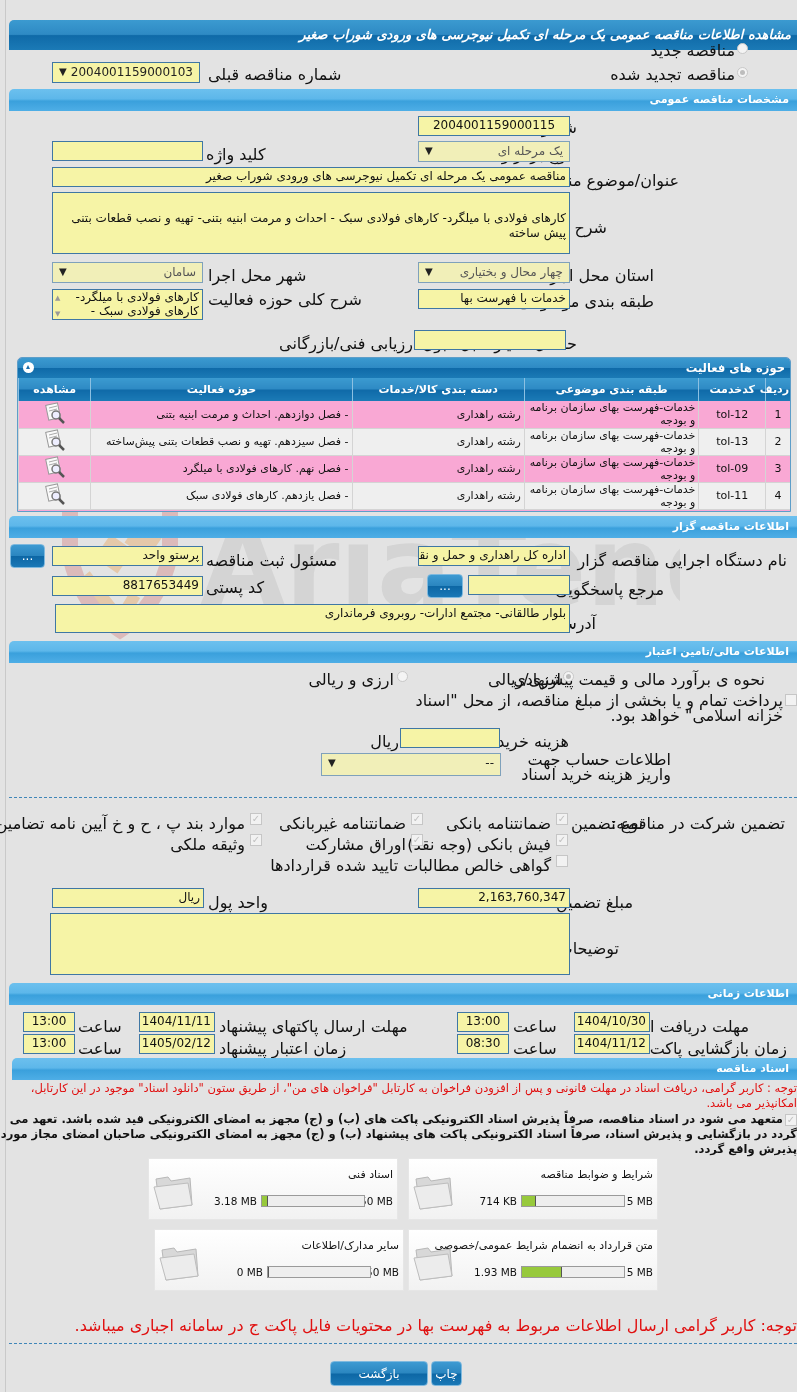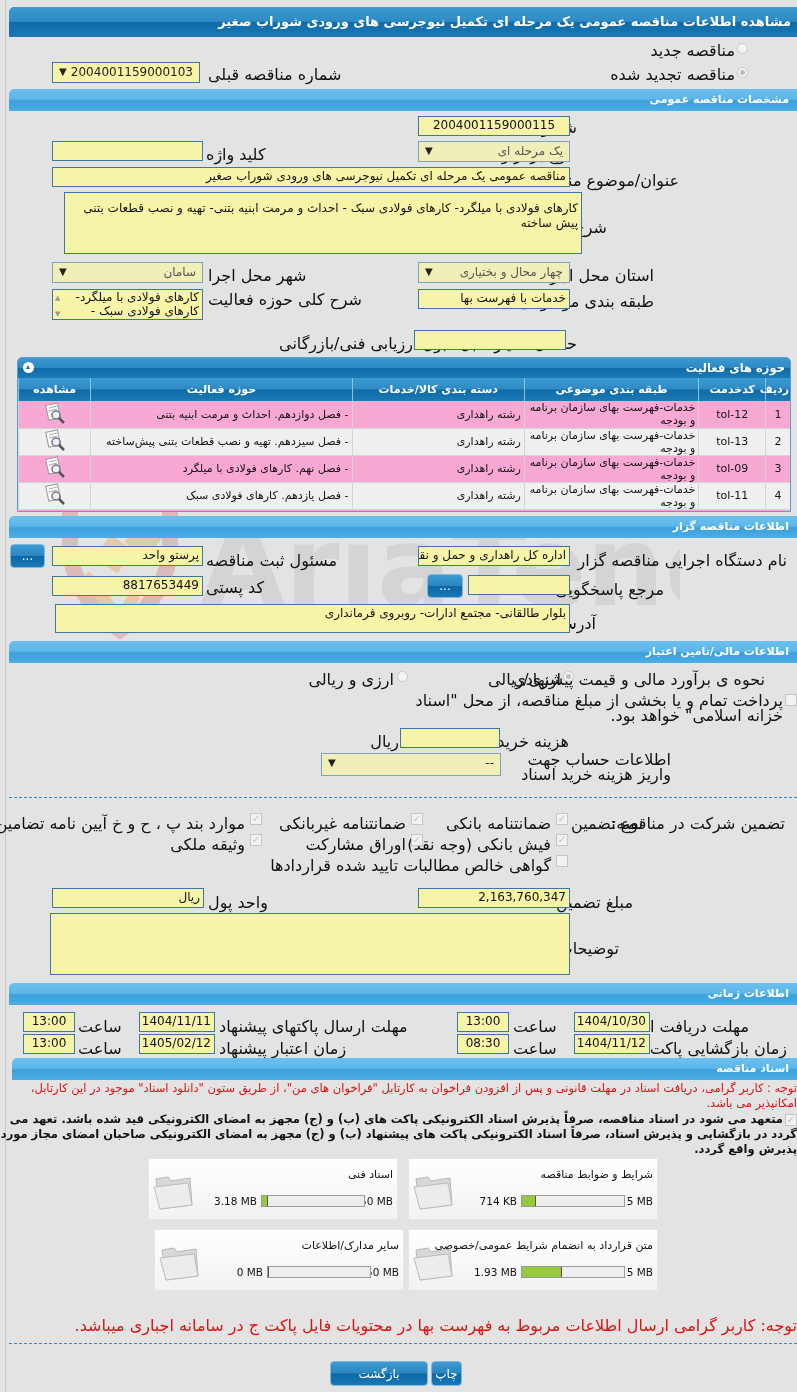--- a/index.html
+++ b/index.html
@@ -89,21 +89,21 @@
 <div class="watermark">
   <svg width="640" height="150" viewBox="0 0 640 150">
     <path d="M30 10 Q 80 -5 130 10 L130 60 Q 120 110 80 135 Q 40 110 30 60 Z" fill="none" stroke="#d79a9a" stroke-width="16"></path>
     <rect x="60" y="45" width="28" height="28" fill="#e8b27a" transform="rotate(35 74 59)"></rect>
     <rect x="90" y="30" width="28" height="28" fill="#e8b27a" transform="rotate(35 104 44)"></rect>
     <path d="M45 80 L80 125 L95 100" fill="none" stroke="#e8b27a" stroke-width="12"></path>
     <text x="160" y="110" font-family="DejaVu Sans, sans-serif" font-size="110" font-weight="bold" fill="#c8c8c8">AriaTender.net</text>
   </svg>
 </div>
 
-<div class="bar-dark" style="top:7px;height:30px;line-height:30px;font-size:13px;">مشاهده اطلاعات مناقصه عمومی یک مرحله ای تکمیل نیوجرسی های ورودی شوراب صغیر</div>
+<div class="bar-dark" style="top:20px;height:30px;line-height:30px;font-size:13px;font-style:italic;">مشاهده اطلاعات مناقصه عمومی یک مرحله ای تکمیل نیوجرسی های ورودی شوراب صغیر</div>
 
 <div class="radio" style="left:737px;top:43px;"></div>
 <div class="lbl" style="right:62px;top:41px;">مناقصه جدید</div>
 <div class="radio on" style="left:737px;top:67px;"></div>
 <div class="lbl" style="right:62px;top:65px;">مناقصه تجدید شده</div>
 <div class="lbl" style="left:208px;top:65px;">شماره مناقصه قبلی</div>
 <div class="select" style="left:52px;top:62px;width:148px;height:21px;color:#222;background:#f6f4a6;border-color:#3f77a4;">
   <span>2004001159000103</span>
   <span class="chev">▼</span>
 </div>
@@ -118,21 +118,21 @@
   <span>یک مرحله ای</span>
   <span class="chev">▼</span>
 </div>
 <div class="lbl" style="left:206px;top:145px;">کلید واژه</div>
 <div class="field" style="left:52px;top:141px;width:151px;height:20px;"></div>
 
 <div class="lbl" style="right:118px;top:171px;">عنوان/موضوع مناقصه</div>
 <div class="field" style="left:52px;top:167px;width:518px;height:20px;">مناقصه عمومی یک مرحله ای تکمیل نیوجرسی های ورودی شوراب صغیر</div>
 
 <div class="lbl" style="right:190px;top:218px;">شرح مناقصه</div>
-<div class="field" style="left:52px;top:192px;width:518px;height:62px;white-space:normal;line-height:15px;padding-top:8px;margin-left:12px;">کارهای فولادی با میلگرد- کارهای فولادی سبک - احداث و مرمت ابنیه بتنی- تهیه و نصب قطعات بتنی پیش ساخته</div>
+<div class="field" style="left:52px;top:192px;width:518px;height:62px;white-space:normal;line-height:15px;padding-top:18px;">کارهای فولادی با میلگرد- کارهای فولادی سبک - احداث و مرمت ابنیه بتنی- تهیه و نصب قطعات بتنی پیش ساخته</div>
 
 <div class="lbl" style="right:143px;top:266px;">استان محل اجرا</div>
 <div class="select" style="left:418px;top:262px;width:152px;height:21px;">
   <span>چهار محال و بختیاری</span>
   <span class="chev">▼</span>
 </div>
 <div class="lbl" style="left:208px;top:266px;">شهر محل اجرا</div>
 <div class="select" style="left:52px;top:262px;width:151px;height:21px;">
   <span>سامان</span>
   <span class="chev">▼</span>

